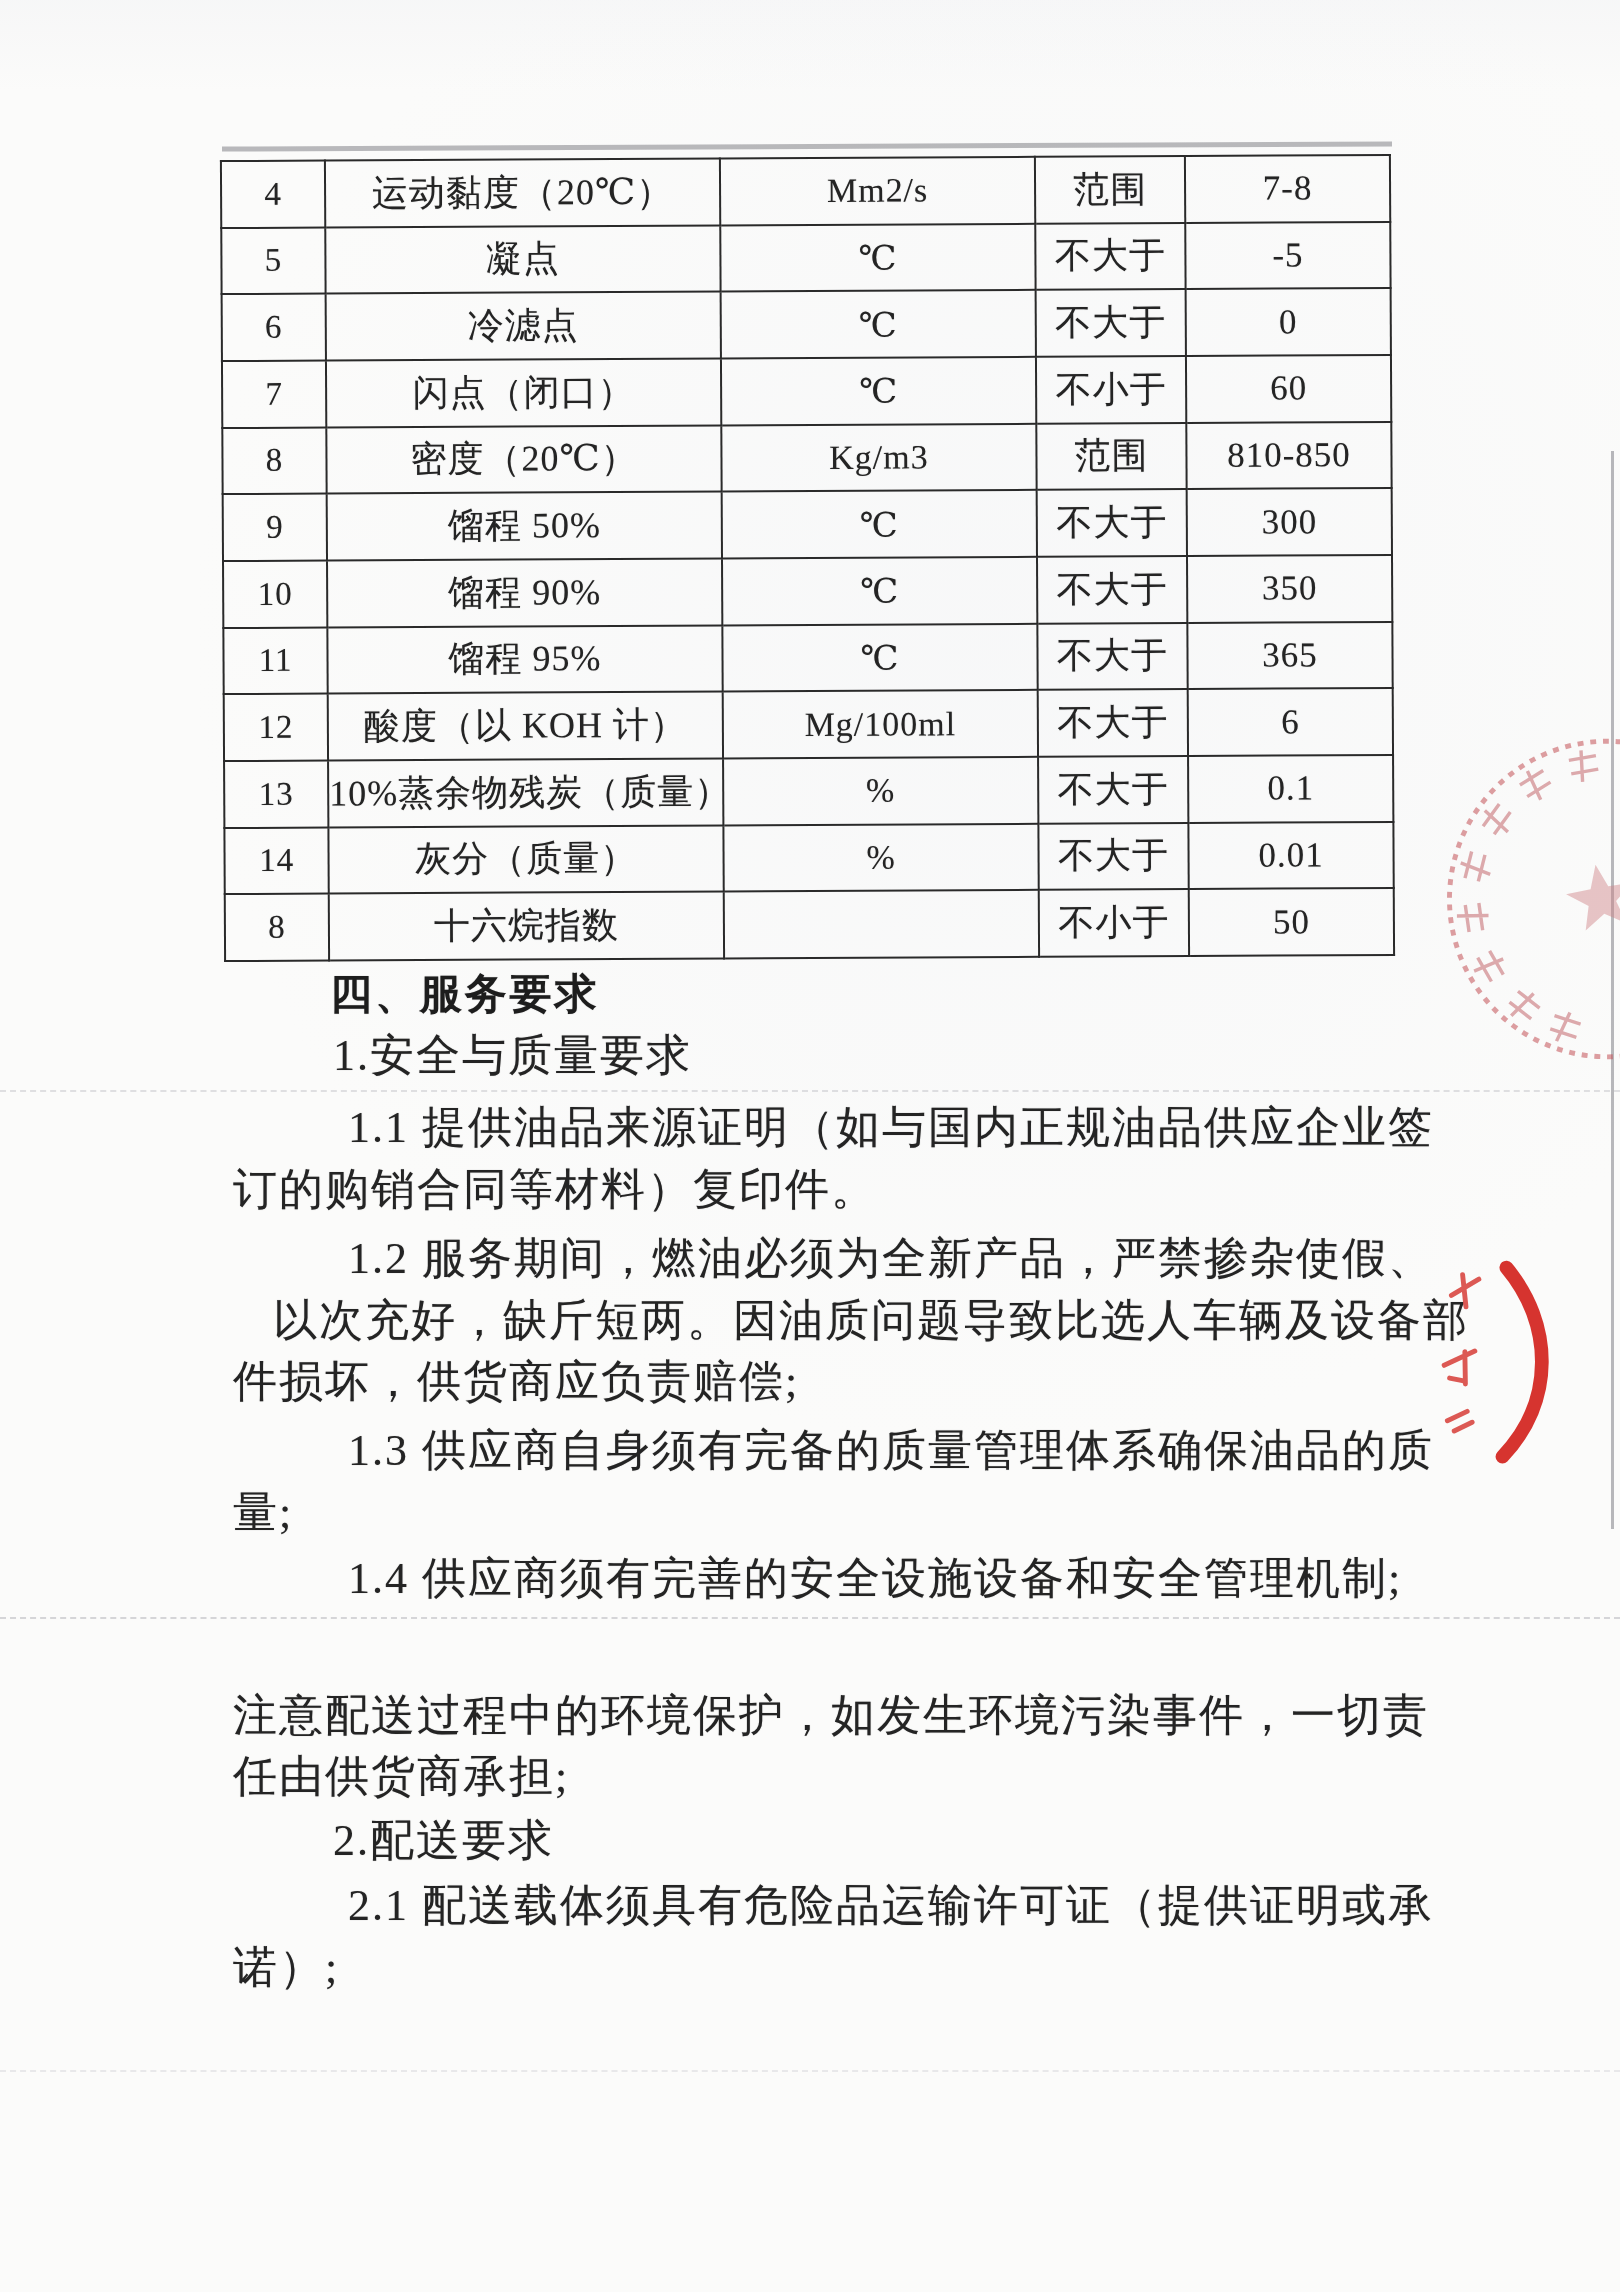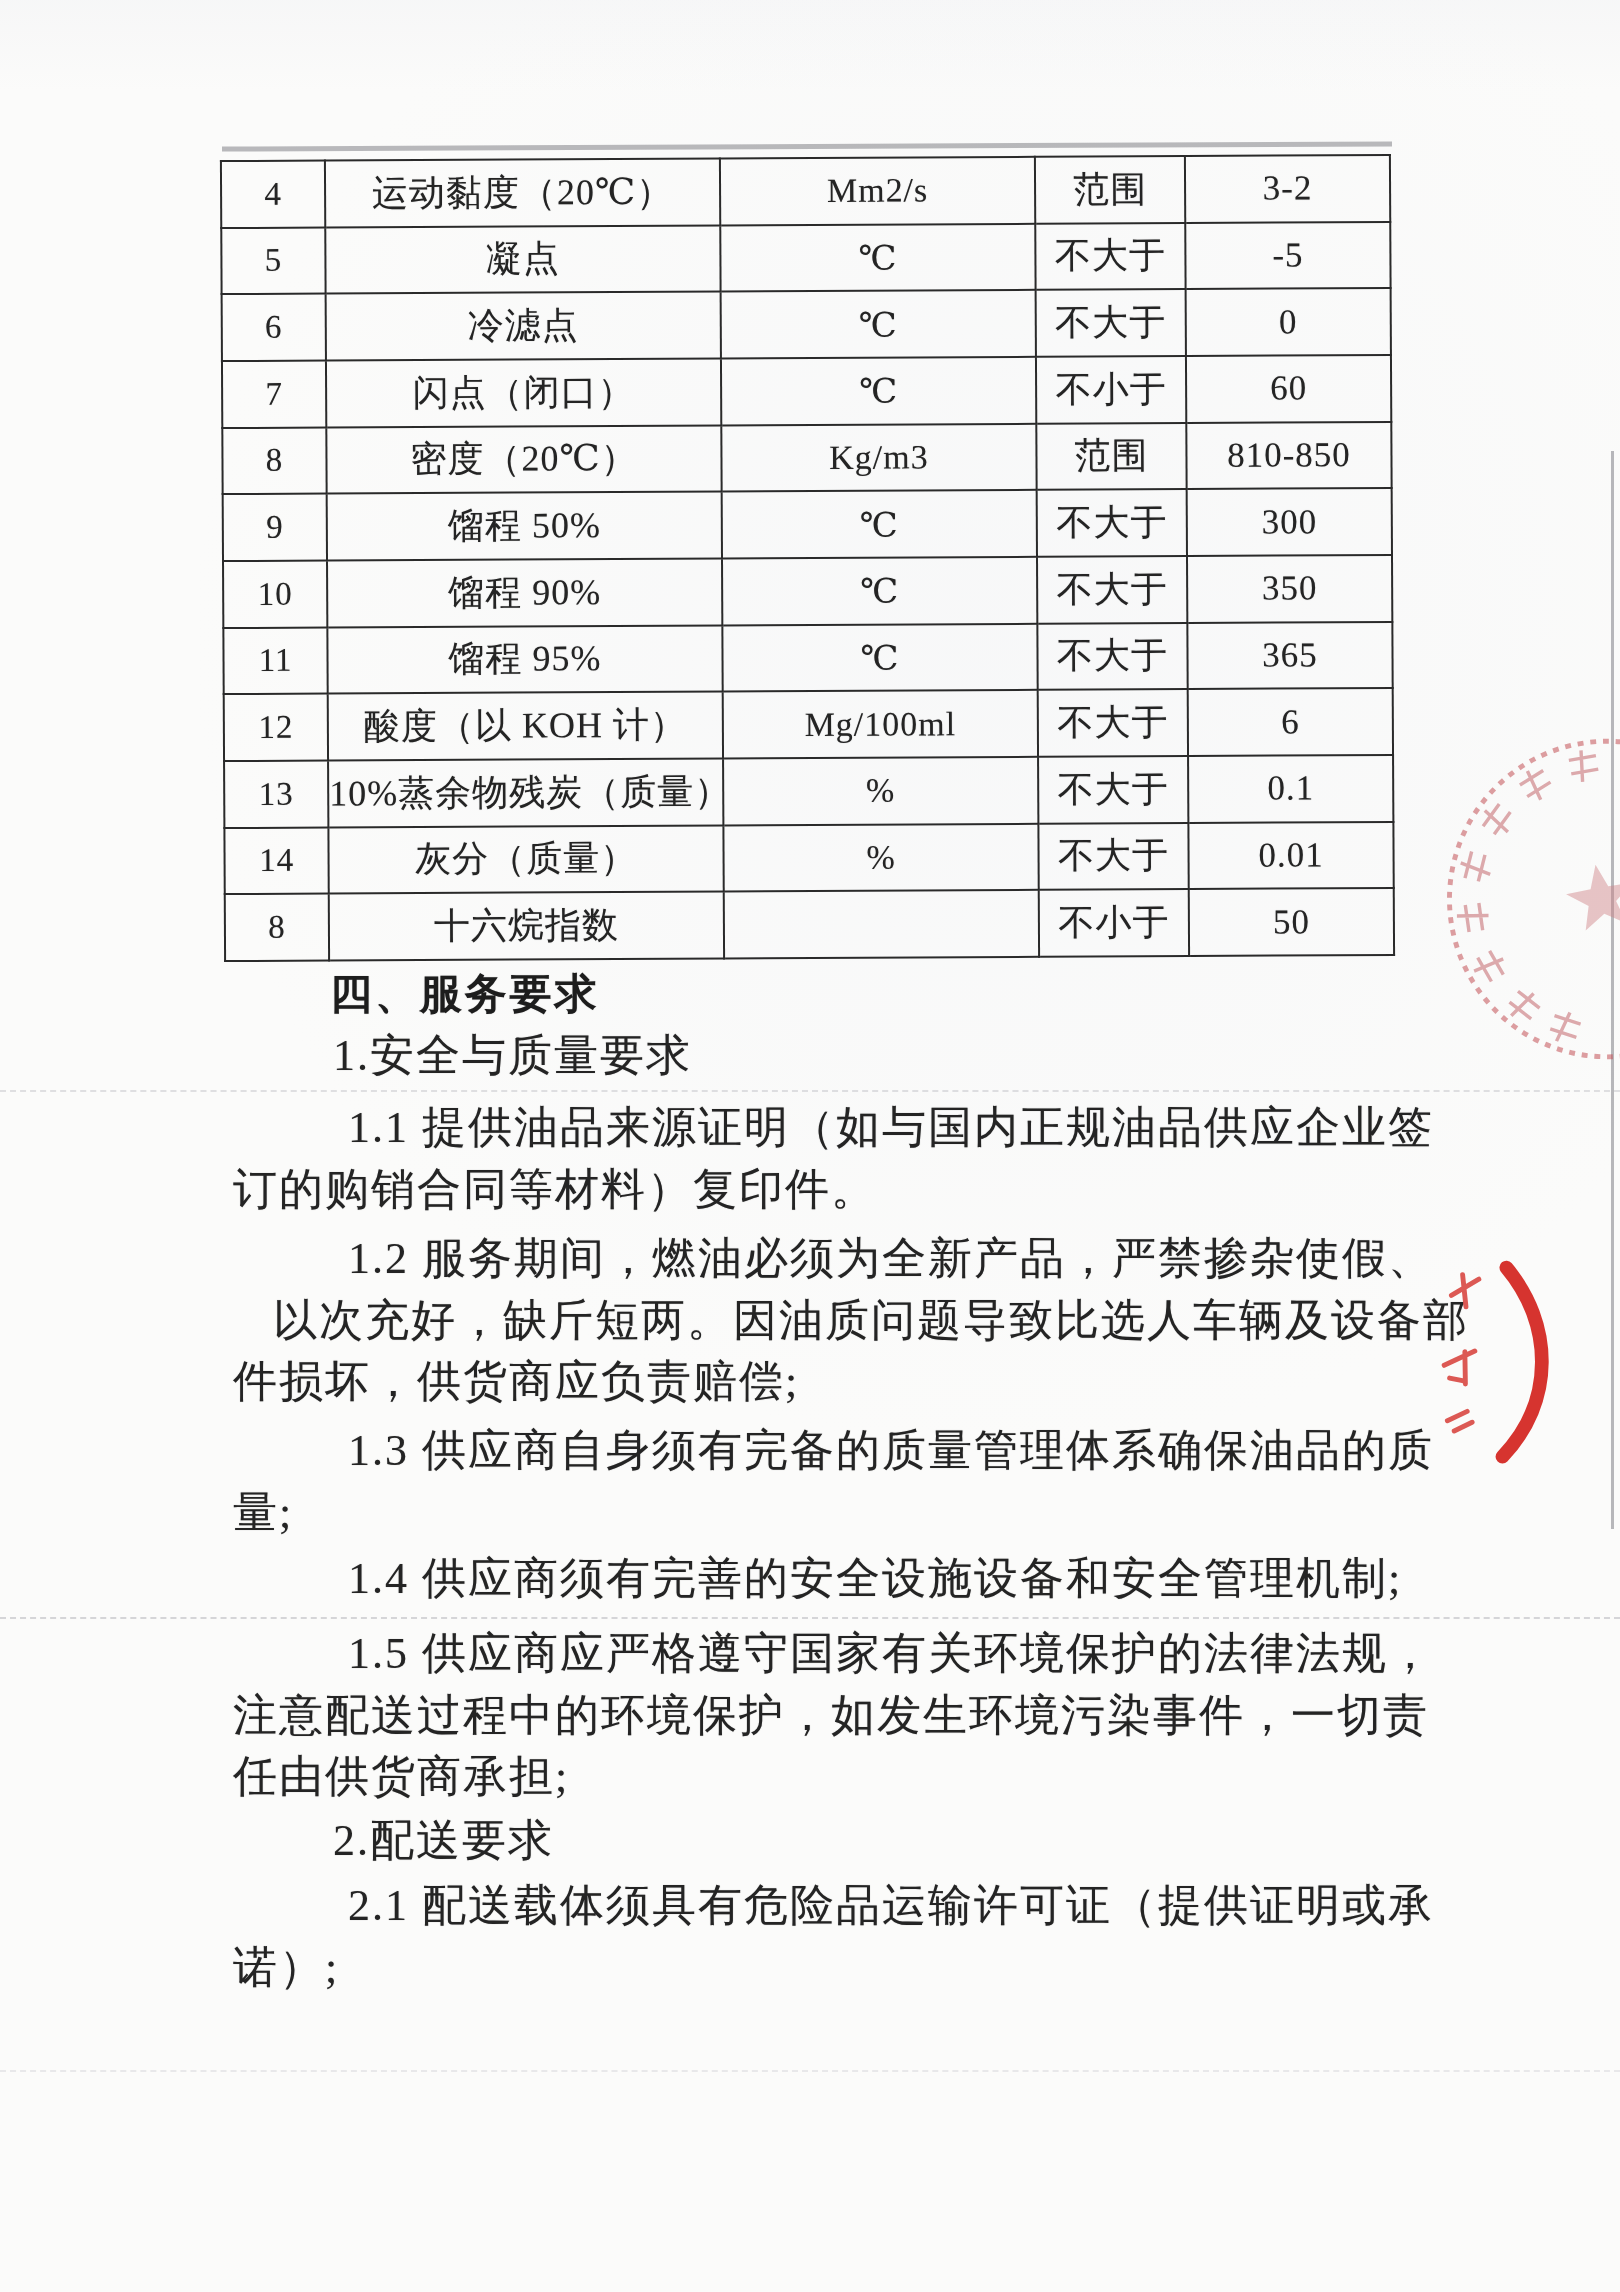--- a/index.html
+++ b/index.html
@@ -77,21 +77,21 @@
         <col style="width:315px">
       <col style="width:150px">
         <col style="width:205px">
     </colgroup>
     <tbody>
         <tr>
           <td class="c-no">4</td>
           <td class="c-name">运动黏度（20℃）</td>
           <td class="c-unit">Mm2/s</td>
           <td class="c-cond">范围</td>
-          <td class="c-value">3-2</td>
+          <td class="c-value">7-8</td>
         </tr>
         <tr>
           <td class="c-no">5</td>
           <td class="c-name">凝点</td>
           <td class="c-unit">℃</td>
           <td class="c-cond">不大于</td>
           <td class="c-value">-5</td>
         </tr>
         <tr>
           <td class="c-no">6</td>
@@ -170,21 +170,20 @@
       <div class="tline h1" style="left: 330px; top: 971px;">四、服务要求</div>
       <div class="tline" style="left: 333px; top: 1032px;">1.安全与质量要求</div>
       <div class="tline" style="left: 348px; top: 1104px;">1.1 提供油品来源证明（如与国内正规油品供应企业签</div>
       <div class="tline" style="left: 233px; top: 1166px;">订的购销合同等材料）复印件。</div>
       <div class="tline" style="left: 348px; top: 1235px;">1.2 服务期间，燃油必须为全新产品，严禁掺杂使假、</div>
       <div class="tline" style="left: 233px; top: 1297px; margin-left: 40px;">以次充好，缺斤短两。因油质问题导致比选人车辆及设备部</div>
       <div class="tline" style="left: 233px; top: 1358px;">件损坏，供货商应负责赔偿;</div>
       <div class="tline" style="left: 348px; top: 1427px;">1.3 供应商自身须有完备的质量管理体系确保油品的质</div>
       <div class="tline" style="left: 233px; top: 1489px;">量;</div>
       <div class="tline" style="left: 348px; top: 1555px;">1.4 供应商须有完善的安全设施设备和安全管理机制;</div>
-      <div class="tline" style="left: 348px; top: 1630px;">1.5 供应商应严格遵守国家有关环境保护的法律法规，</div>
       <div class="tline" style="left: 233px; top: 1753px;">任由供货商承担;</div>
       <div class="tline" style="left: 233px; top: 1692px;">注意配送过程中的环境保护，如发生环境污染事件，一切责</div>
       <div class="tline" style="left: 333px; top: 1817px;">2.配送要求</div>
       <div class="tline" style="left: 348px; top: 1882px; font-family: Liberation Serif, serif;">2.1 配送载体须具有危险品运输许可证（提供证明或承</div>
       <div class="tline" style="left: 233px; top: 1944px;">诺）;</div>
     </div>
 
   <div class="scanline l1"></div>
   <div class="scanline l2"></div>
   <div class="scanline l3"></div>

